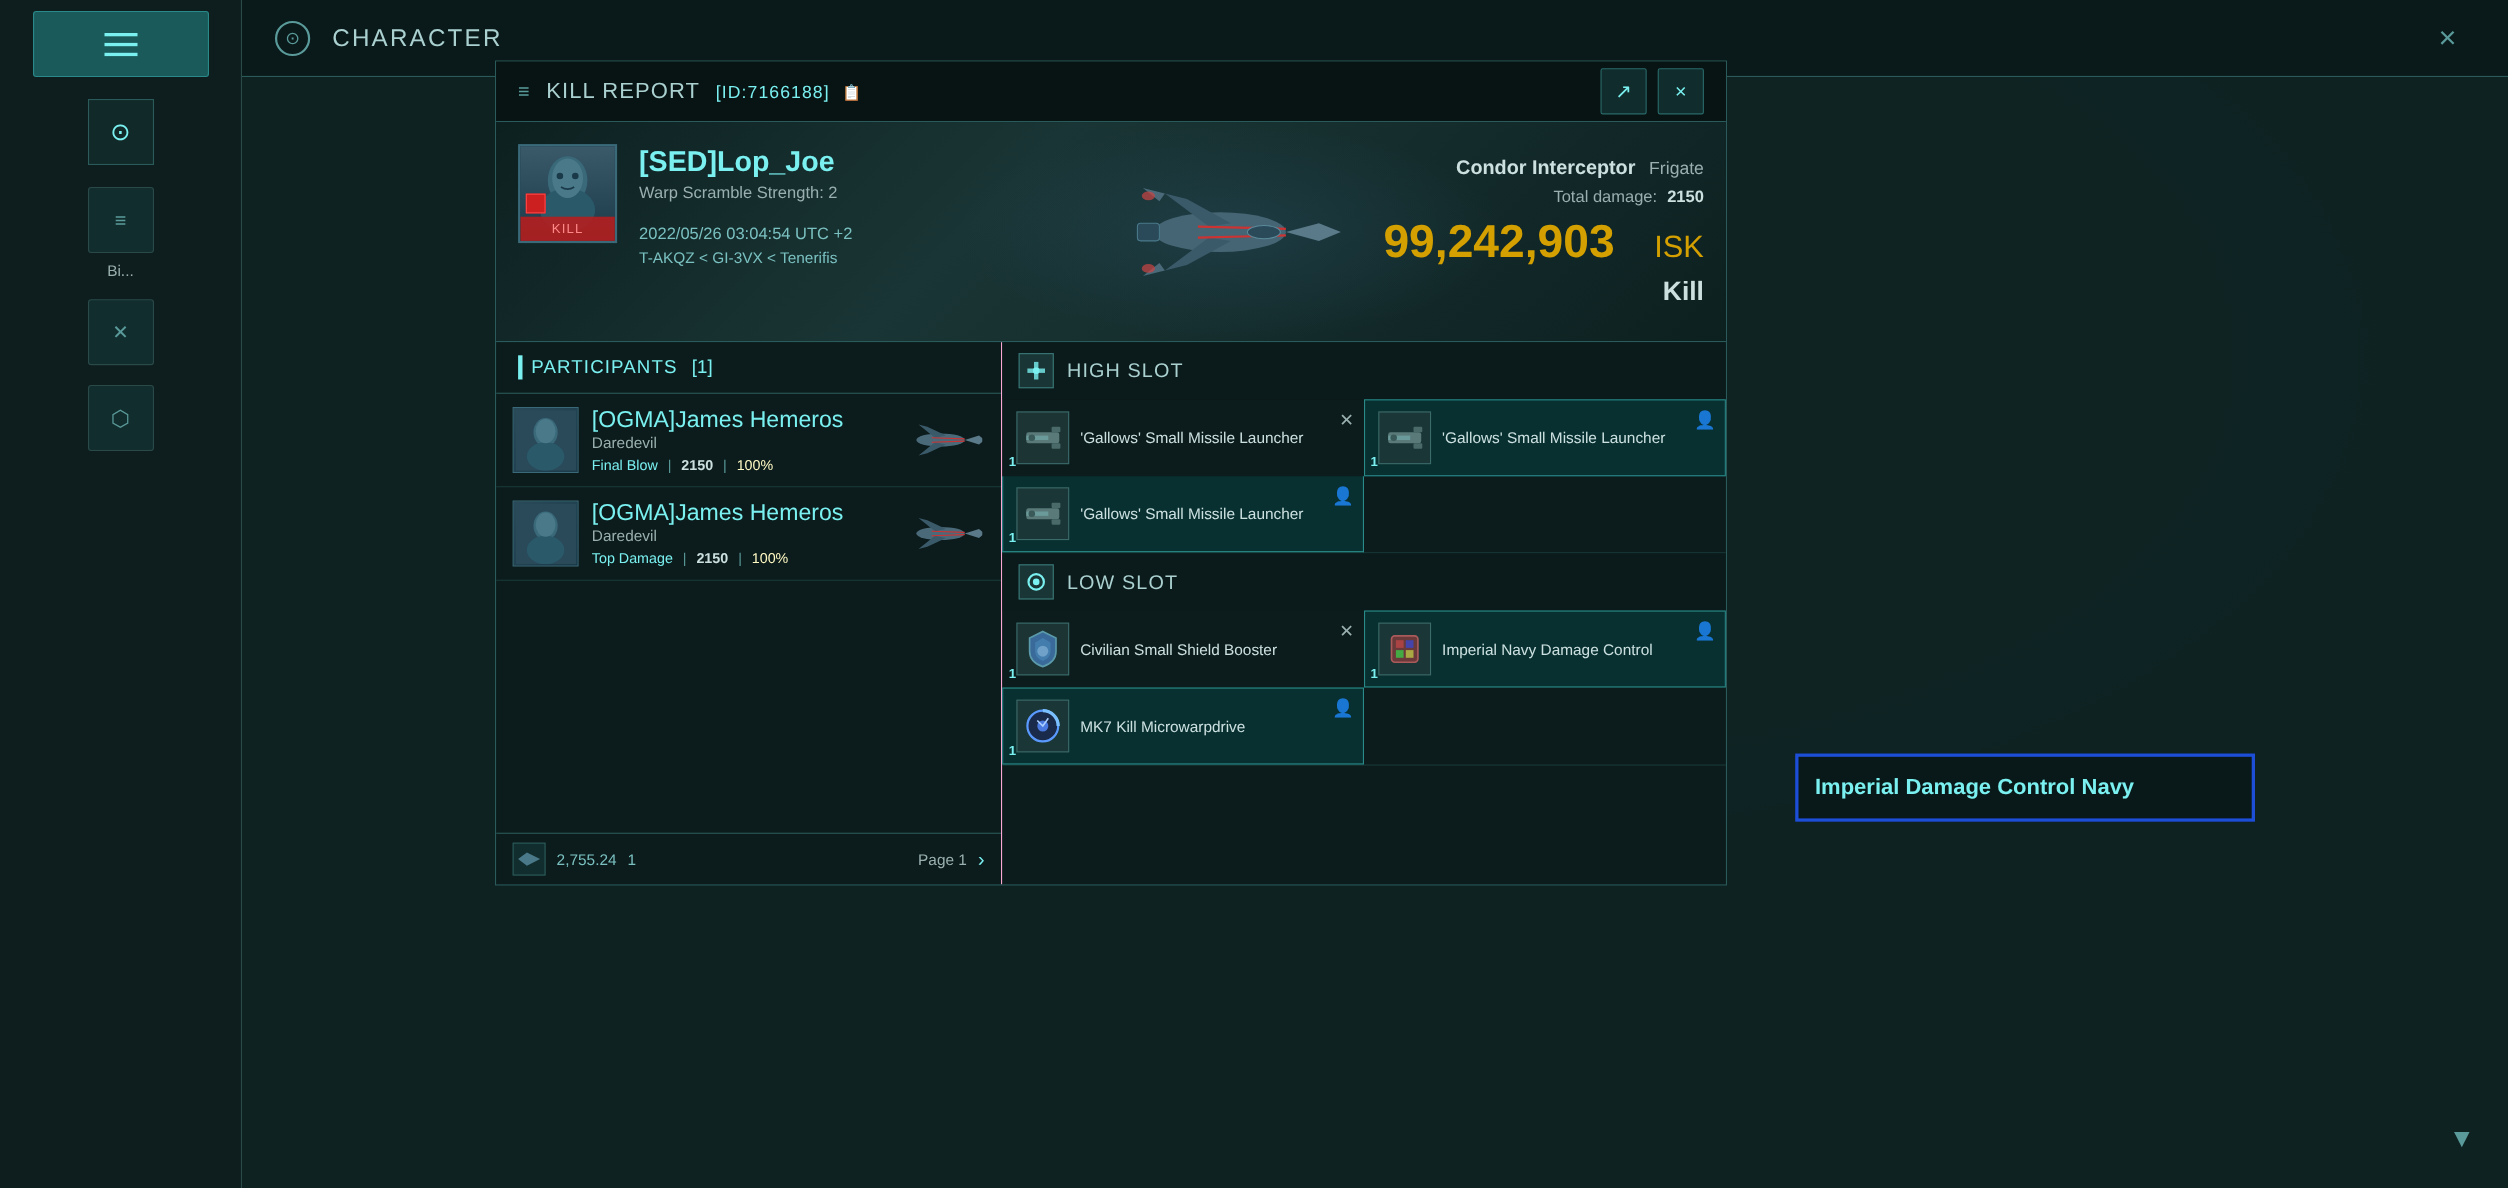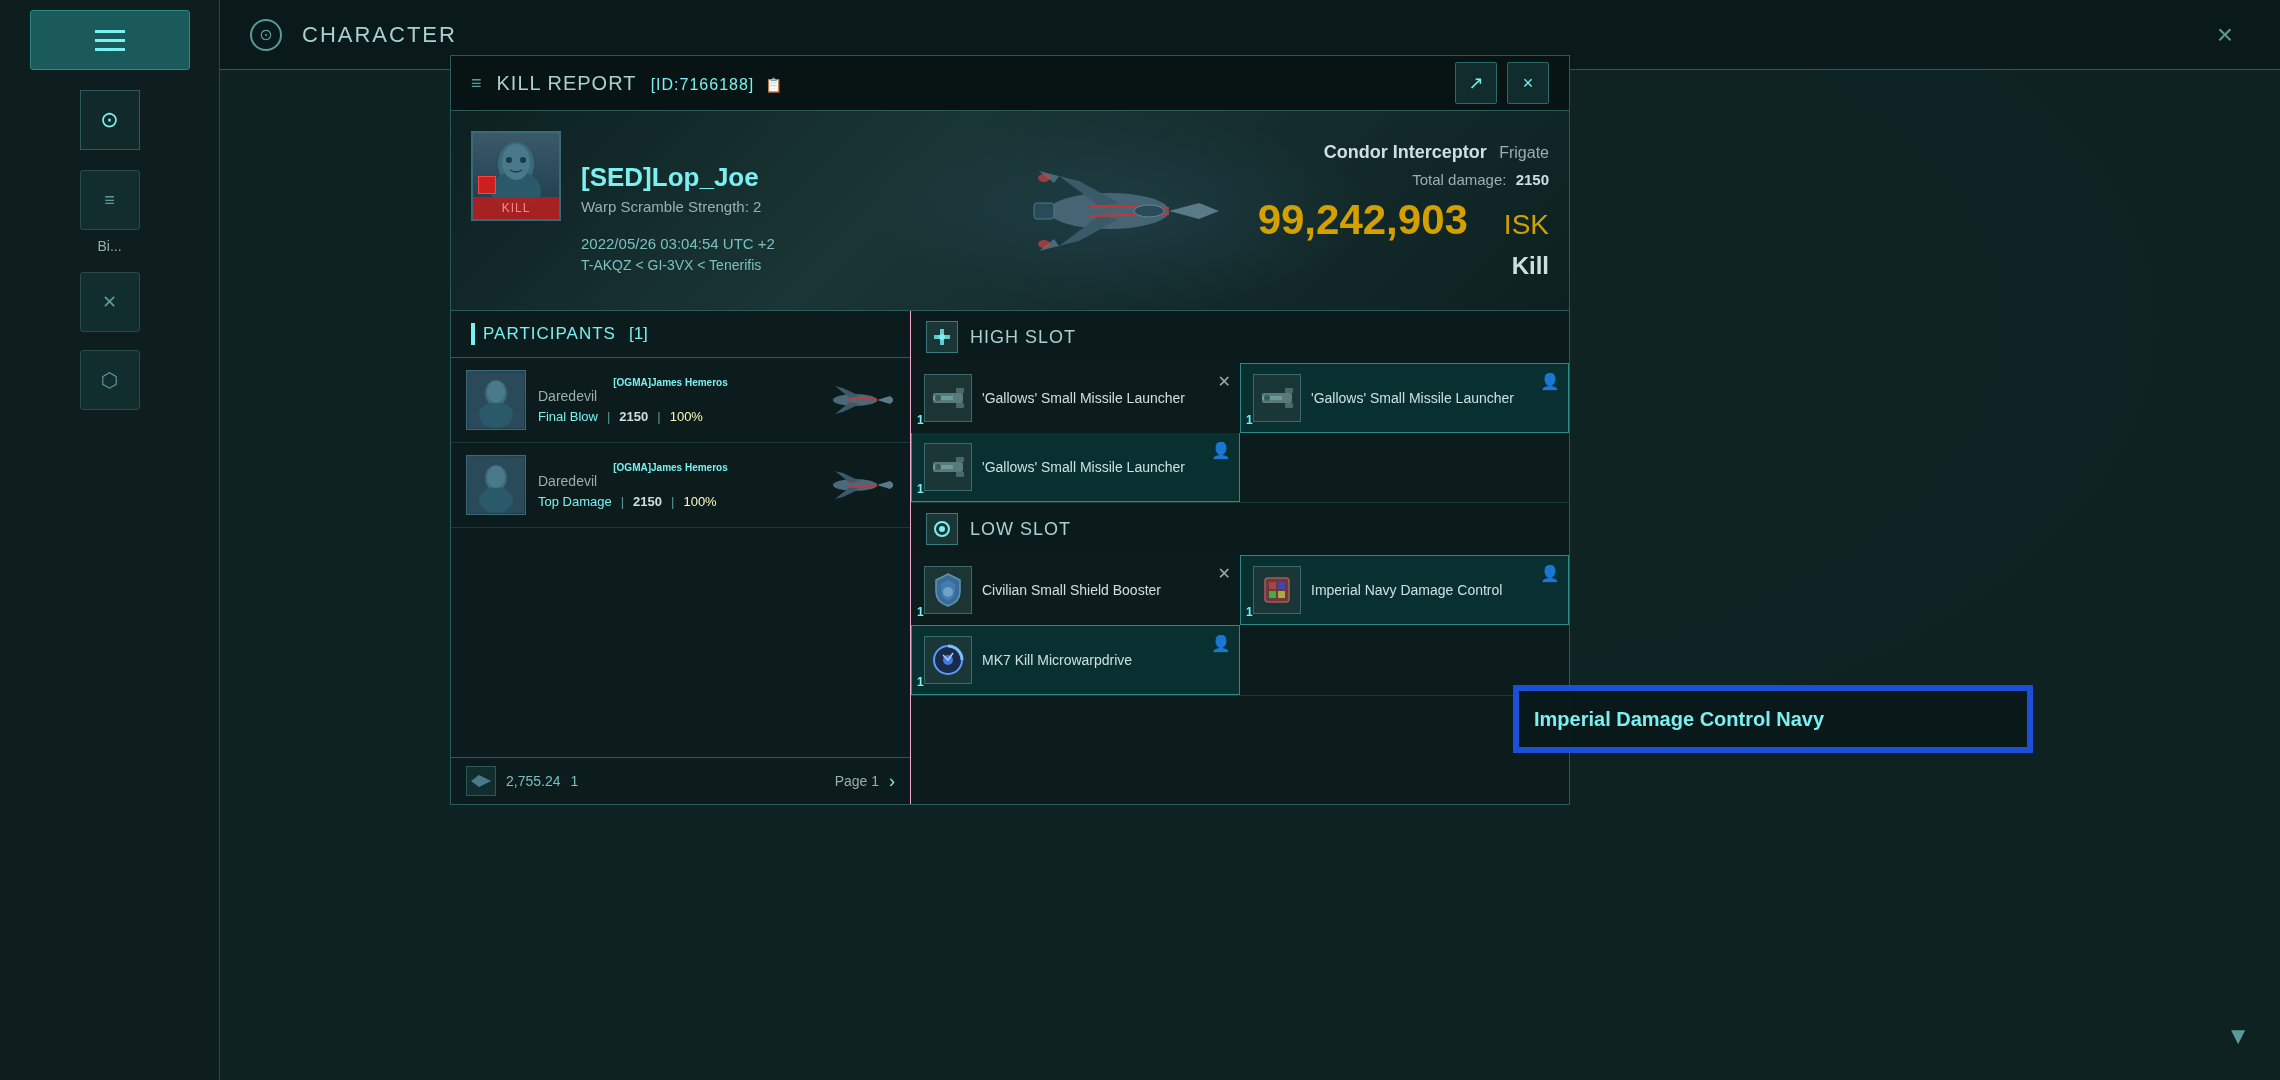--- a/index.html
+++ b/index.html
@@ -265,21 +265,20 @@
     .kill-info {
       display: flex;
       flex-direction: column;
       gap: 5px;
     }
 
     .kill-player-name {
       color: #7af0f0;
       font-size: 26px;
       font-weight: bold;
-      margin-top: 31px;
     }
 
     .kill-warp-info {
       color: #9ab0b0;
       font-size: 15px;
     }
 
     .kill-datetime {
       color: #7ac0c0;
       font-size: 15px;
@@ -428,23 +427,22 @@
       align-items: center;
       justify-content: center;
     }
 
     .participant-info {
       flex: 1;
     }
 
     .participant-name {
       color: #7af0f0;
-      font-size: 10px;
-      font-weight: bold;
-      text-align: center;
+      font-size: 21px;
+      font-weight: normal;
     }
 
     .participant-corp {
       color: #9ab0b0;
       font-size: 14px;
     }
 
     .participant-stats {
       display: flex;
       align-items: center;
@@ -608,25 +606,25 @@
 
     .page-nav-btn {
       color: #7af0f0;
       cursor: pointer;
       font-size: 18px;
     }
 
     
     .item-detail-panel {
       position: absolute;
-      right: 247px;
+      right: 230px;
       top: 685px;
-      width: 520px;
+      width: 418px;
       background: rgba(10, 25, 25, 0.95);
-      border: 6px solid #1d4ed8;
+      border: 3px solid #1d4ed8;
       padding: 15px;
       z-index: 20;
     }
 
     .item-detail-name {
       color: #7af0f0;
       font-size: 20px;
       font-weight: bold;
       line-height: 1.3;
     }

